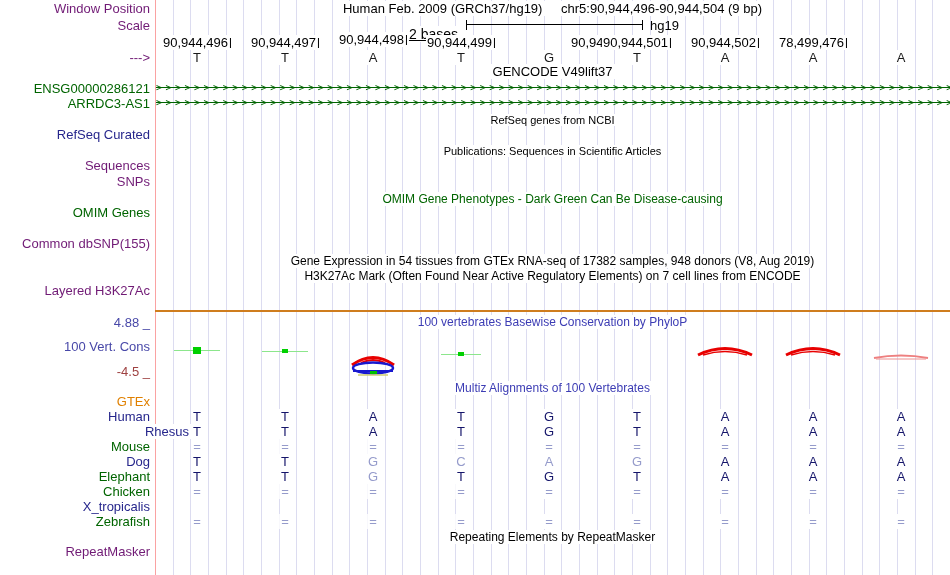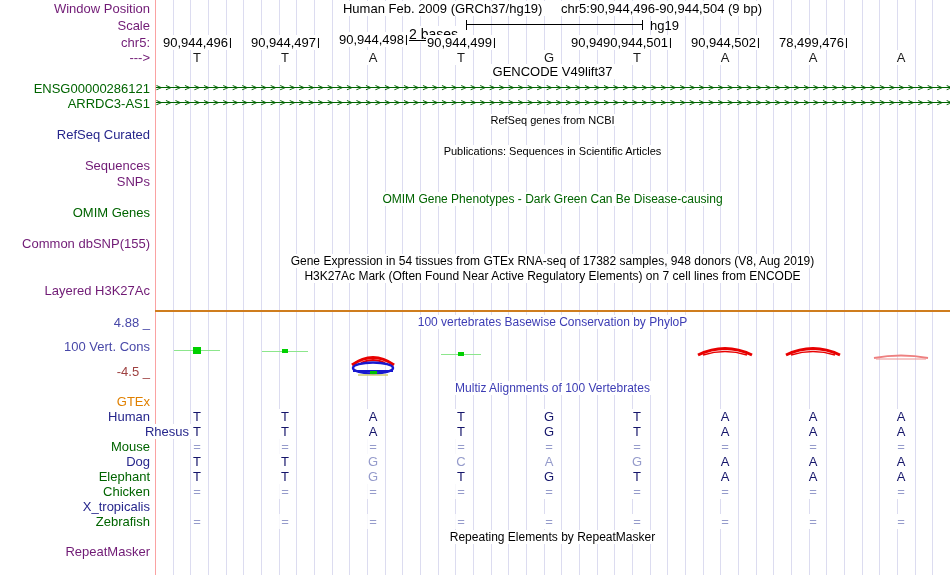--- a/index.html
+++ b/index.html
@@ -96,21 +96,20 @@
       <div class="gridline" style="left: 879.3px;"></div>
       <div class="gridline" style="left: 897px;"></div>
       <div class="gridline" style="left: 914.7px;"></div>
       <div class="gridline" style="left: 932.3px;"></div>
     </div>
   <div id="pink-line"></div>
   <div id="orange-line"></div>
 
   <div class="lbl c-black" style="top:1px">Window Position</div>
   <div class="lbl c-black" style="top:18px">Scale</div>
-  <div class="lbl c-black" style="top:35px">chr5:</div>
   <div class="lbl c-black" style="top:50px">---&gt;</div>
 
   <div class="cap big" style="top:1px">
     <span>Human Feb. 2009 (GRCh37/hg19)</span>
     <span style="padding-left:12px">chr5:90,944,496-90,944,504 (9 bp)</span>
   </div>
   <div id="scale-text"><span>2 bases</span></div>
   <div id="scale-bar"></div>
   <div id="scale-genome">hg19</div>
 

